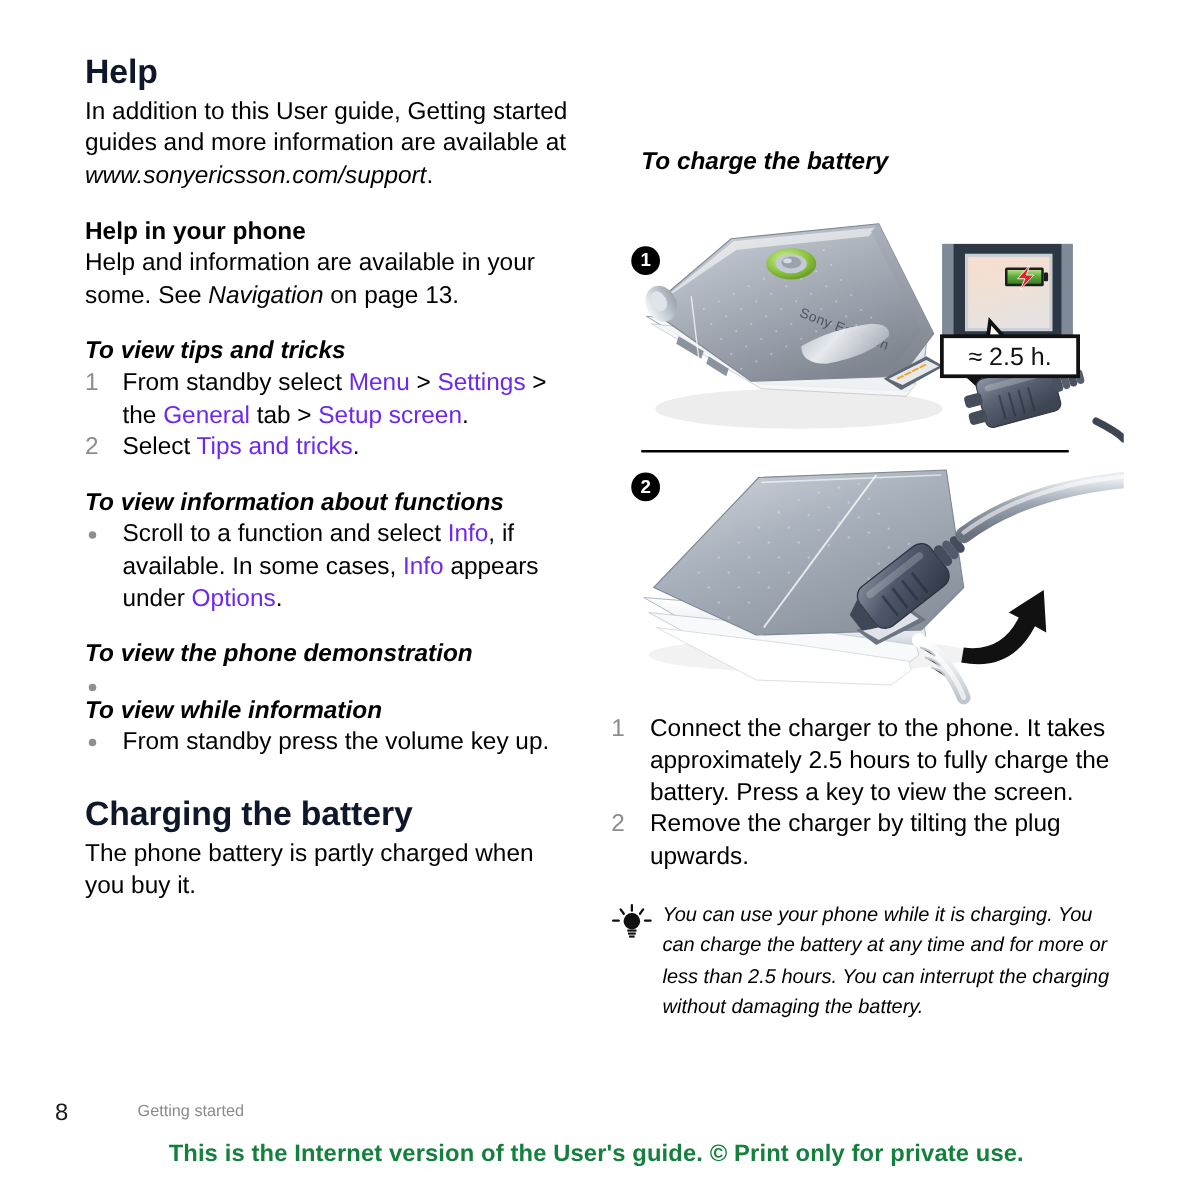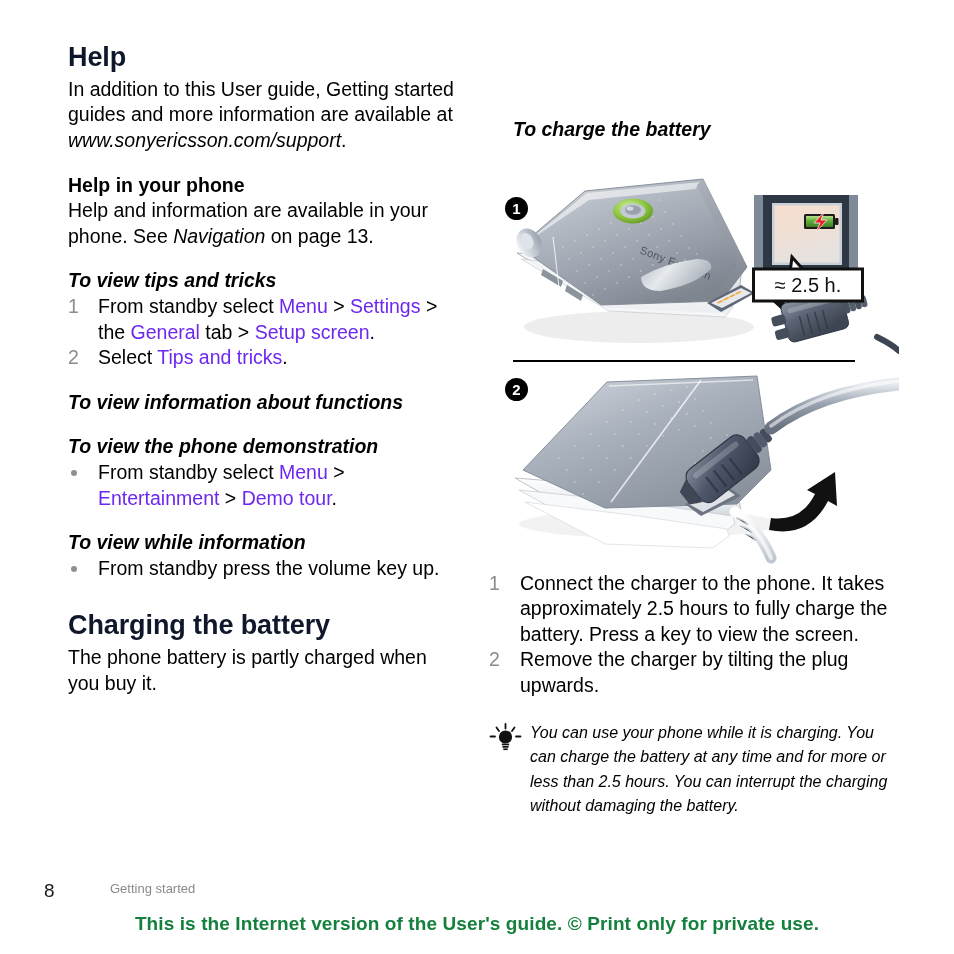--- a/index.html
+++ b/index.html
@@ -209,40 +209,43 @@
 
     <p class="body-text">
       <span>In addition to this User guide, Getting started guides and more information are available at </span><span class="italic">www.sonyericsson.com/support</span><span>.</span>
     </p>
 
     <div class="gap-lg"></div>
 
     <h2 class="sub-title">Help in your phone</h2>
 
     <p class="body-text">
-      <span>Help and information are available in your phone. See </span><span class="italic">Navigation</span><span> on page 13.</span>
+      <span>Help and information are available in your some. See </span><span class="italic">Navigation</span><span> on page 13.</span>
     </p>
 
     <div class="gap-lg"></div>
 
     <h2 class="proc-title">To view tips and tricks</h2>
     <ol class="num-list">
         <li><span class="marker">1</span><span><span>From standby select </span><span class="link">Menu</span><span> &gt; </span><span class="link">Settings</span><span> &gt; the </span><span class="link">General</span><span> tab &gt; </span><span class="link">Setup screen</span><span>.</span></span></li>
         <li><span class="marker">2</span><span><span>Select </span><span class="link">Tips and tricks</span><span>.</span></span></li>
       </ol>
 
     <div class="gap-lg"></div>
 
     <h2 class="proc-title">To view information about functions</h2>
+    <ul class="bullet-list">
+        <li><span class="marker"></span><span><span>Scroll to a function and select </span><span class="link">Info</span><span>, if available. In some cases, </span><span class="link">Info</span><span> appears under </span><span class="link">Options</span><span>.</span></span></li>
+      </ul>
 
     <div class="gap-lg"></div>
 
     <h2 class="proc-title">To view the phone demonstration</h2>
     <ul class="bullet-list">
-        <li><span class="marker"></span><span><span>From standby select </span><span class="link">Menu</span><span> &gt; </span><span class="link">Entertainment</span><span> &gt; </span><span class="link">Demo tour</span><span>.</span></span></li>
+        <li><span class="marker"></span></li>
       </ul>
 
     <div class="gap-lg"></div>
 
     <h2 class="proc-title">To view while information</h2>
     <ul class="bullet-list">
         <li><span class="marker"></span><span><span>From standby press the volume key up.</span></span></li>
       </ul>
 
     <div class="gap-lg"></div>

